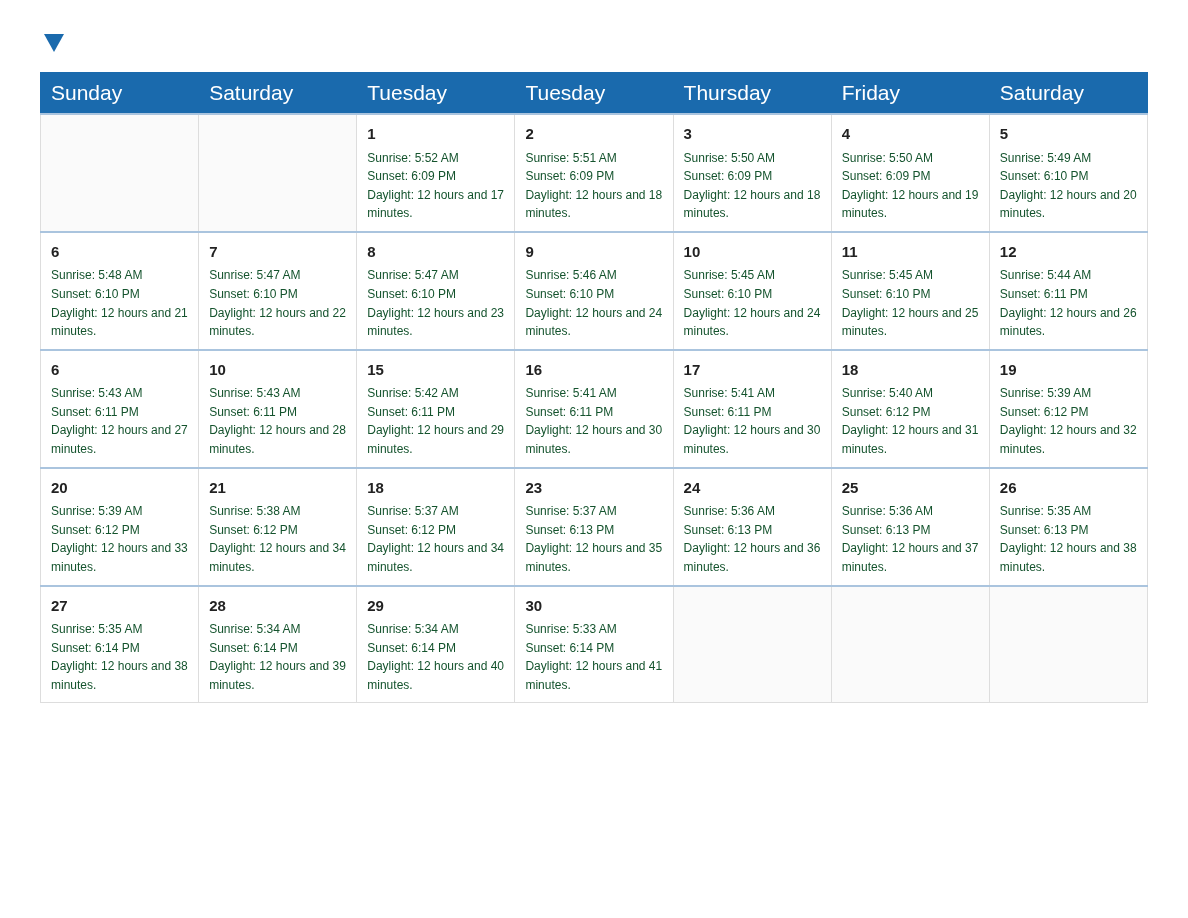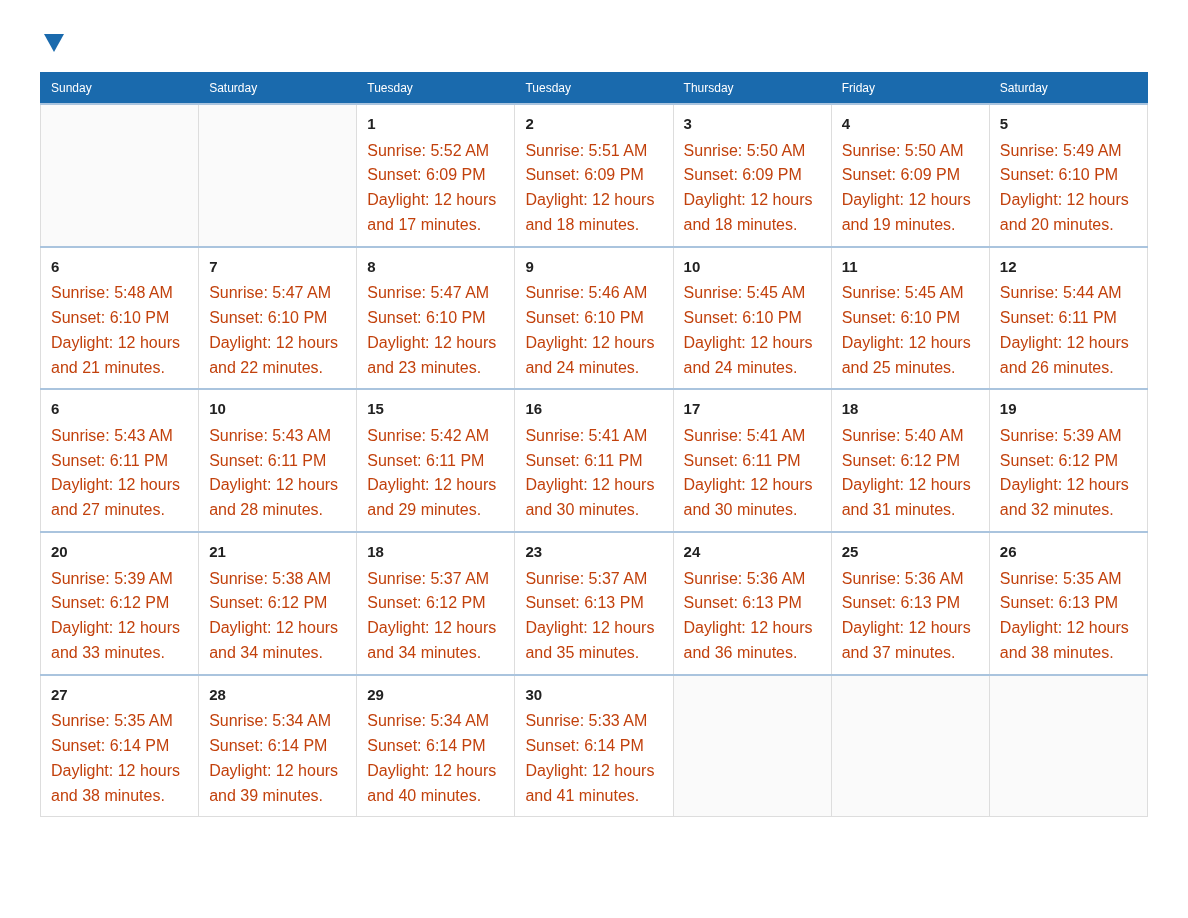--- a/index.html
+++ b/index.html
@@ -55,21 +55,21 @@
       margin-top: 4px;
     }
     .calendar {
       width: 100%;
       border-collapse: collapse;
       border: 1px solid #ccc;
     }
     .calendar th {
       background-color: #1a6aad;
       color: #fff;
-      font-size: 12px;
+      font-size: 21px;
       font-weight: normal;
       padding: 8px 10px;
       text-align: left;
       border: 1px solid #1a6aad;
     }
     .calendar td {
       vertical-align: top;
       padding: 8px 10px;
       border: 1px solid #ddd;
       width: 14.28%;
@@ -79,22 +79,22 @@
       line-height: 1.5;
     }
     .calendar td .day-num {
       font-size: 15px;
       font-weight: bold;
       color: #222;
       display: block;
       margin-bottom: 3px;
     }
     .calendar td .day-info {
-      font-size: 16px;
-      color: #c2410c;
+      font-size: 12px;
+      color: #14532d;
       line-height: 1.55;
     }
     .calendar tr {
       border-bottom: 2px solid #aac4de;
     }
     .calendar tbody tr:last-child {
       border-bottom: none;
     }
     .empty-cell {
       background: #fafafa;

